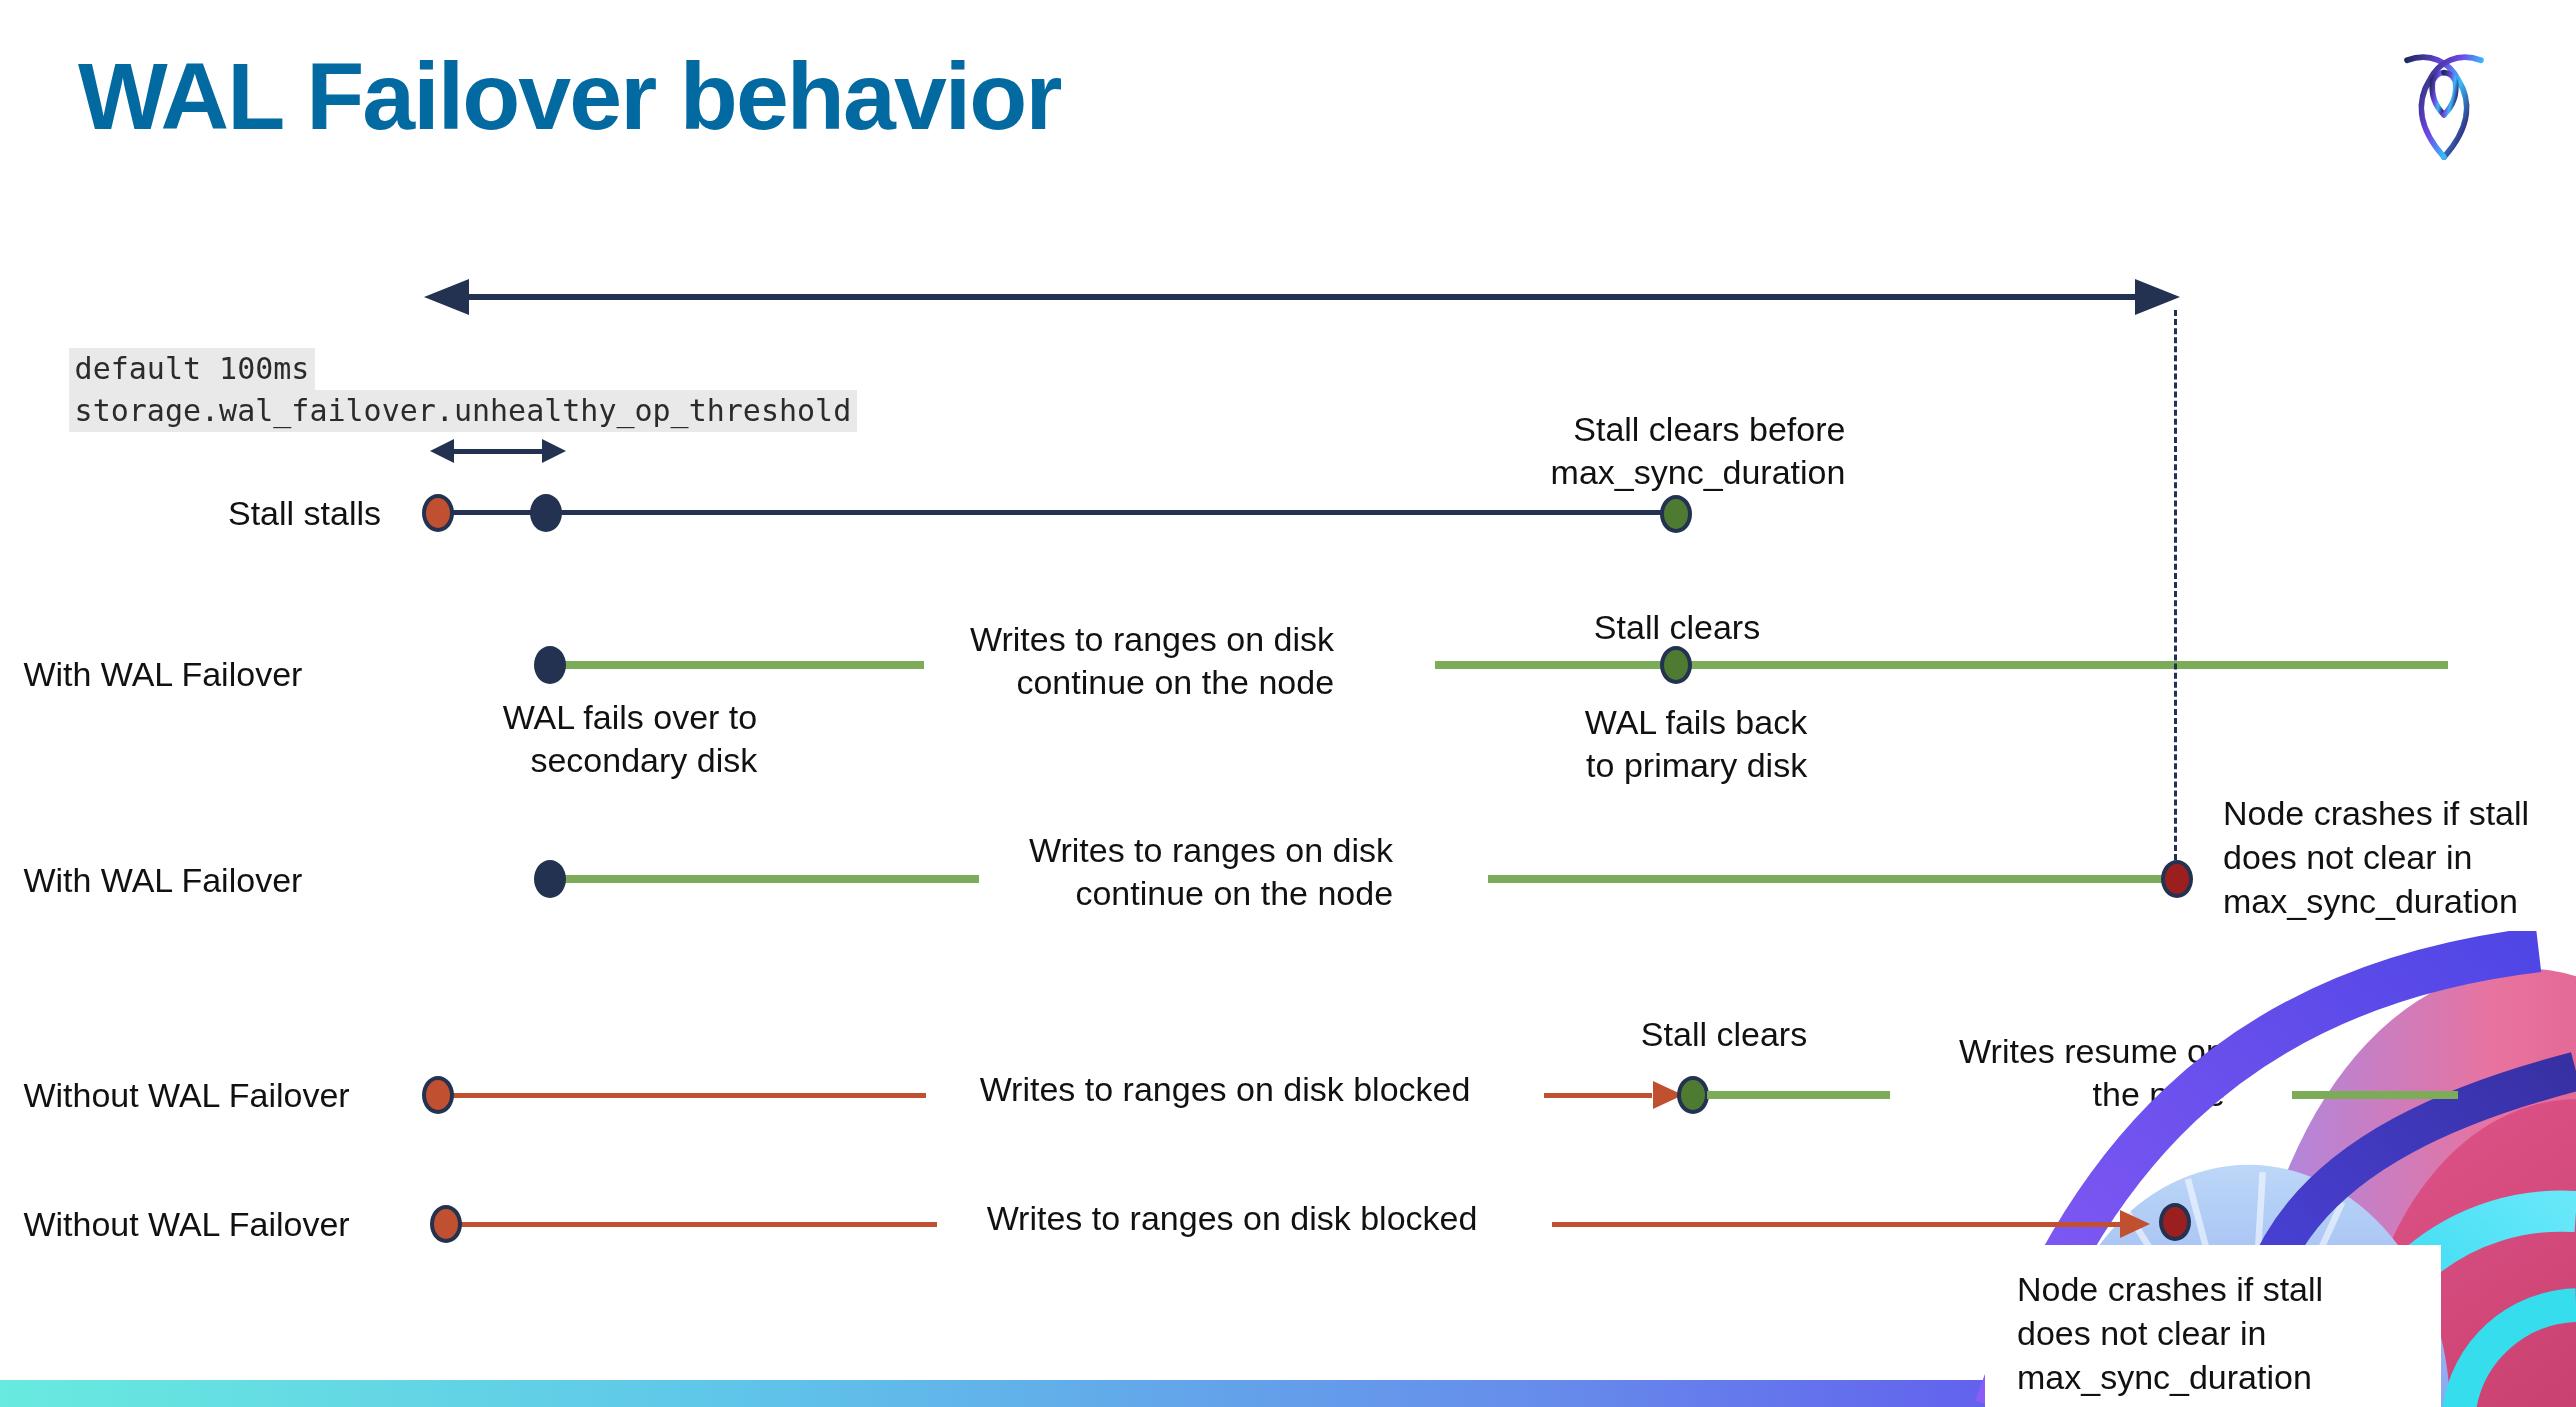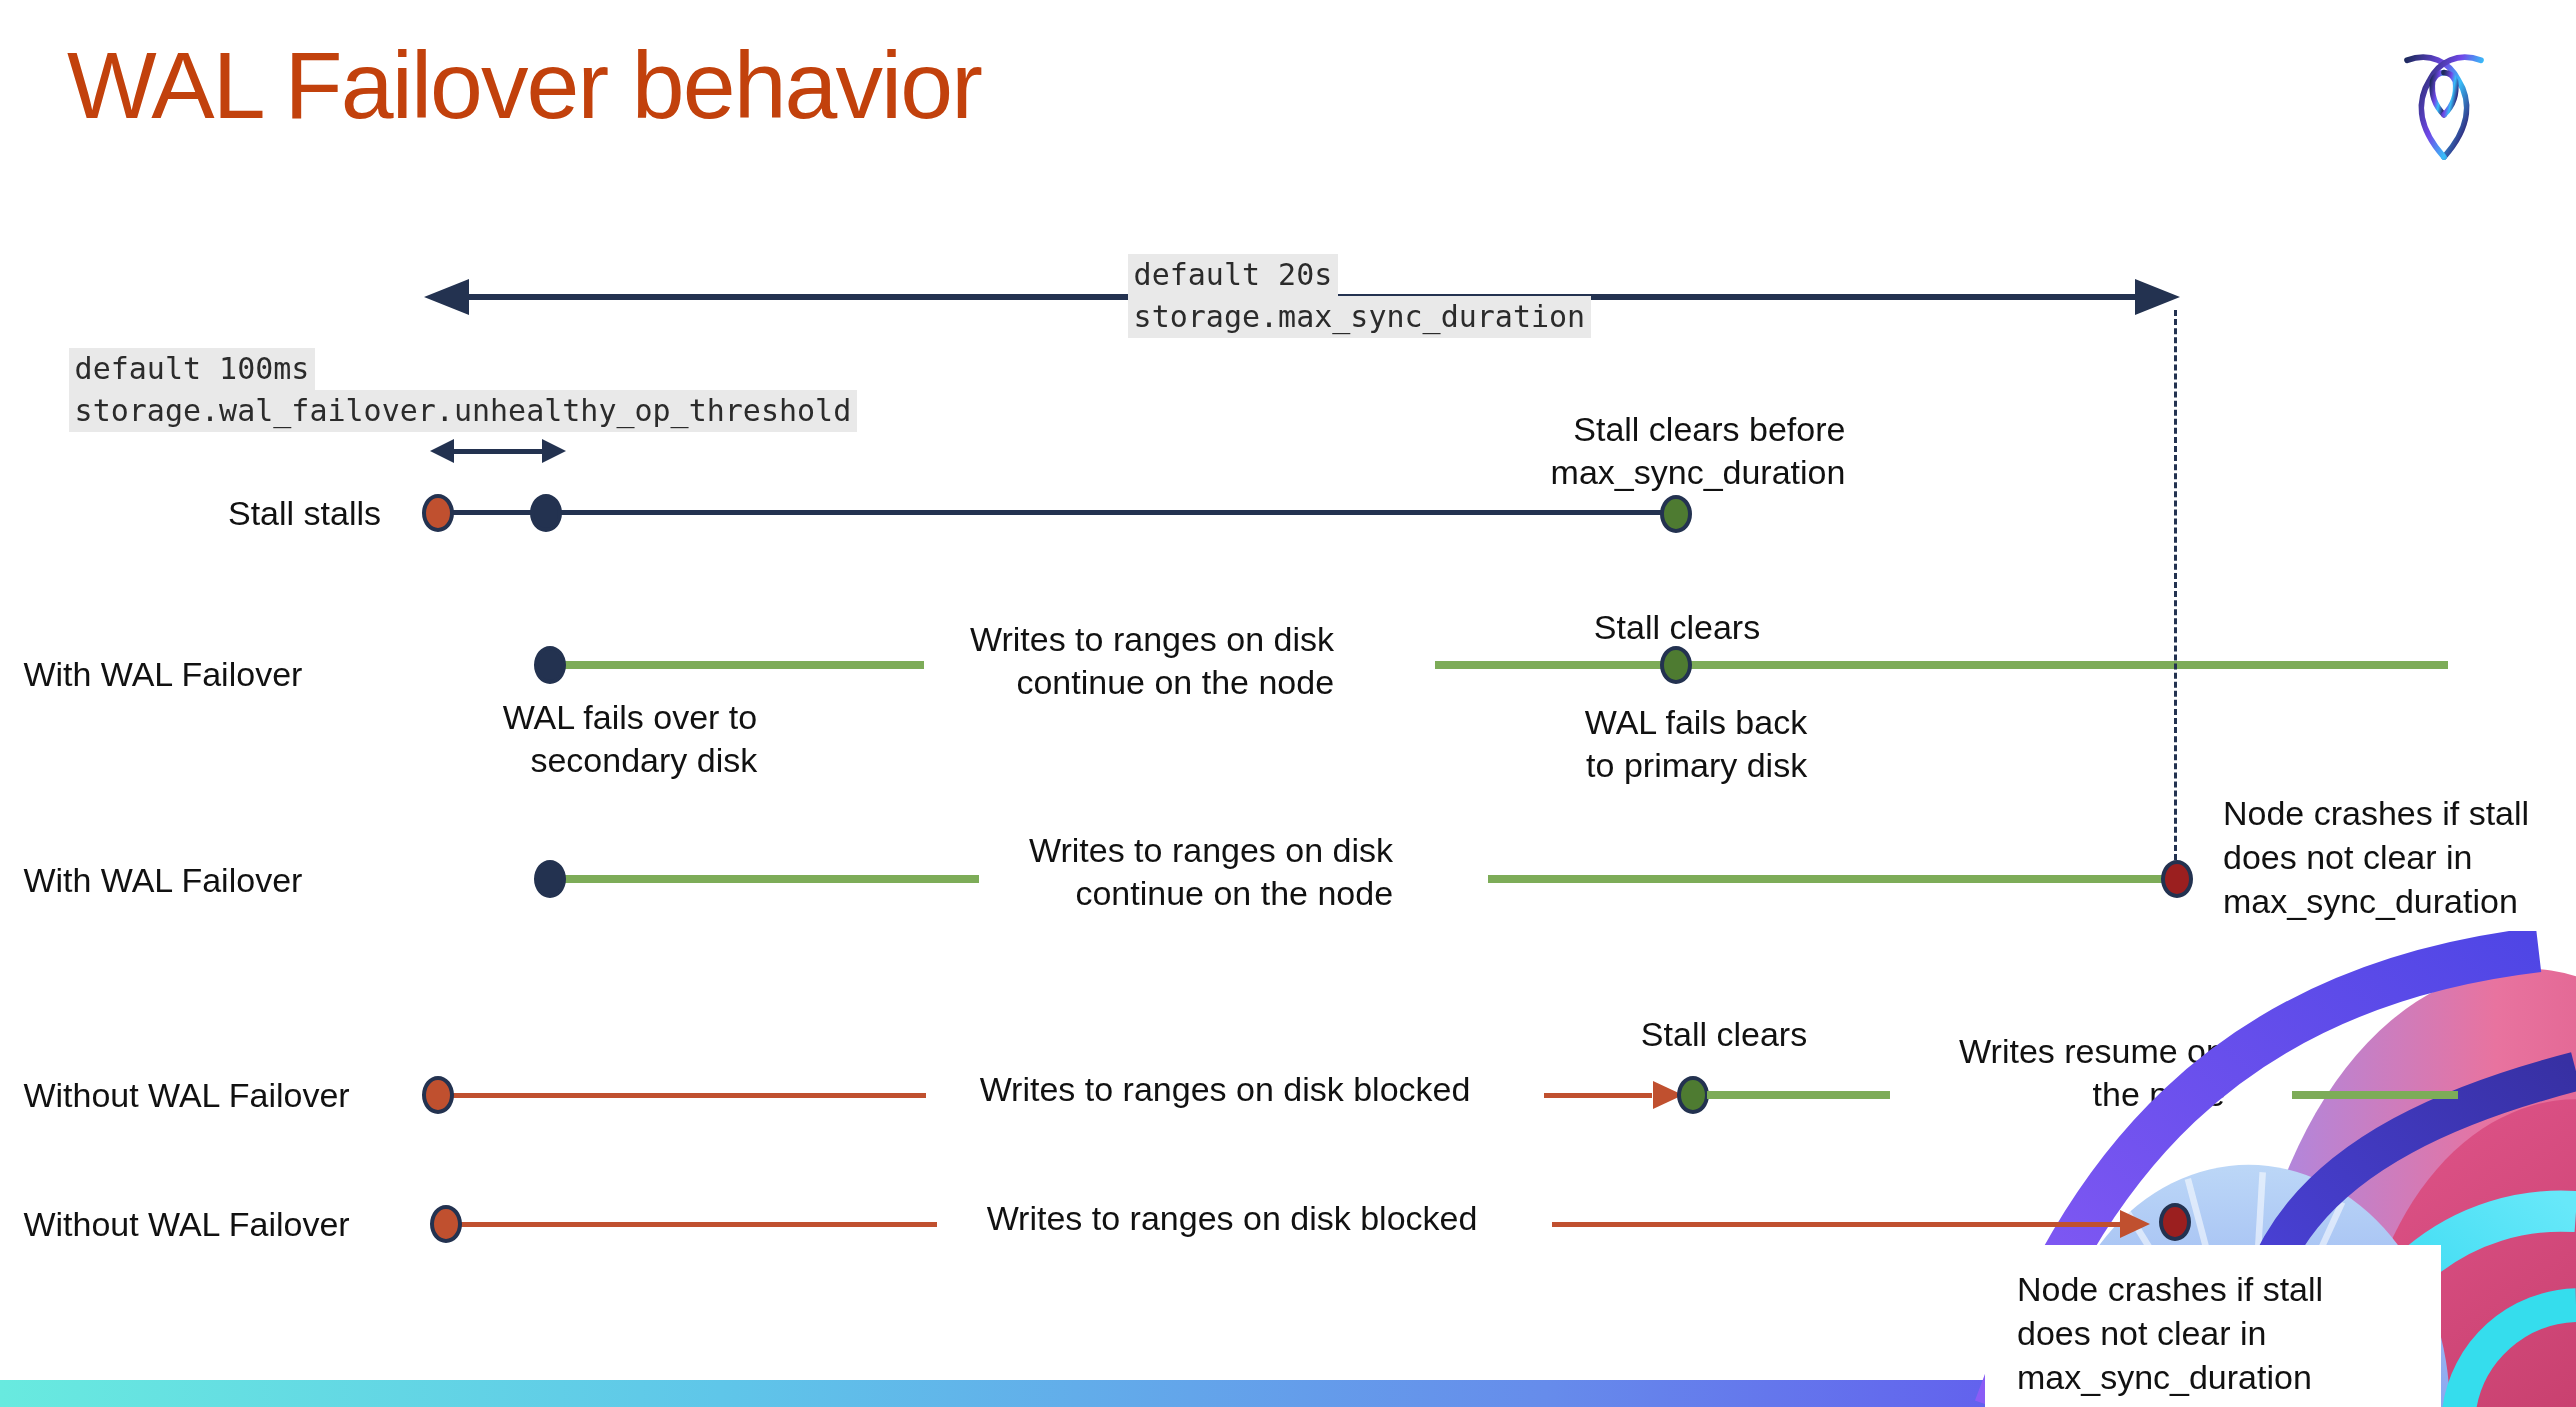--- a/index.html
+++ b/index.html
@@ -1,20 +1,20 @@
 <!DOCTYPE html>
 <html style="--navy: #233250; --red-orange: #c0502f; --dark-red: #9b1f1f; --green-line: #7dac58; --green-dot: #4e7b31; --code-bg: #e9e9e9; --bar-cyan: #68eadf; --bar-blue: #5fc6e9; --bar-periwinkle: #668ceb; --bar-purple: #6156ee; --bar-deep-purple: #5a2ef2;font-size:15px"><head>
 <meta charset="utf-8">
 <style>
   html,body{margin:0;padding:0;background:#fff;}
   body{font-family:"Liberation Sans",sans-serif;color:#111;}
   .slide{position:relative;width:2576px;height:1408px;background:#fff;overflow:hidden;}
 
   
-  .title{position:absolute;font-size:95px;font-weight:400;letter-spacing:-1.9px;color:#c2410c;margin:5px;white-space:nowrap;}
+  .title{position:absolute;font-size:95px;font-weight:700;letter-spacing:-1.9px;color:#0369a1;margin:16px;white-space:nowrap;}
   .lbl{position:absolute;font-size:34px;line-height:37px;color:#111;white-space:nowrap;}
   .note{position:absolute;font-size:34px;line-height:43px;color:#111;text-align:right;transform:translateX(-50%);white-space:pre-line;}
   .note-left{position:absolute;font-size:34px;line-height:44px;color:#111;text-align:left;white-space:pre-line;}
   .mono-group{position:absolute;display:flex;flex-direction:column;align-items:flex-start;z-index:4;}
   .chip{font-family:"DejaVu Sans Mono",monospace;font-size:30px;line-height:42px;padding:0 5.6px;background:var(--code-bg);color:#2b2b2b;white-space:pre;}
 
   
   .hline{position:absolute;}
   .navy-line{background:var(--navy);}
   .green-line{background:var(--green-line);}
@@ -106,24 +106,20 @@
       <path d="M 92 12 C 66 2, 44 14, 34 34 C 20 56, 18 86, 50 122"></path>
       <path d="M 50 122 L 50 74"></path>
       <path d="M 50 74 C 40 64, 35 52, 37 36 C 40 28, 45 26, 50 26"></path>
       <path d="M 50 74 C 60 64, 65 52, 63 36 C 60 28, 55 26, 50 26"></path>
     </g>
   </svg>
 
   <div class="hline navy-line z3" style="left:467px;top:294px;width:1673px;height:5.6px;"></div>
   <div class="tri tri-left-navy" style="left:424px;top:279px;"></div>
   <div class="tri tri-right-navy" style="left:2135px;top:279px;"></div>
-  <div class="mono-group" style="left:1128px;top:254px;">
-    <span class="chip">default 20s</span>
-    <span class="chip">storage.max_sync_duration</span>
-  </div>
 
   <div class="mono-group" style="left:40px;top:348px;padding-left:29px;">
     <span class="chip">default 100ms</span>
     <span class="chip">storage.wal_failover.unhealthy_op_threshold</span>
   </div>
   <div class="hline navy-line z3" style="left:452px;top:449px;width:93px;height:4.7px;"></div>
   <div class="tri tri-left-sm" style="left:430px;top:439px;"></div>
   <div class="tri tri-right-sm" style="left:542px;top:439px;"></div>
 
   <div class="lbl" style="left:228px;top:495px;">Stall stalls</div>

